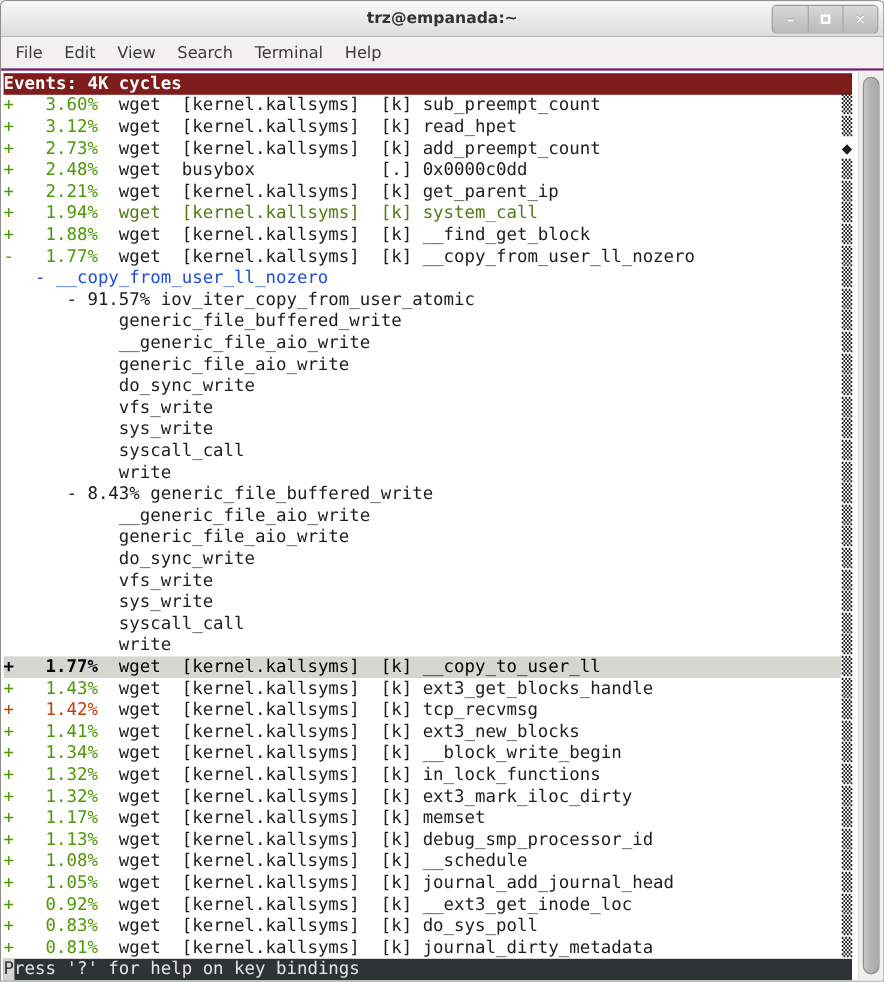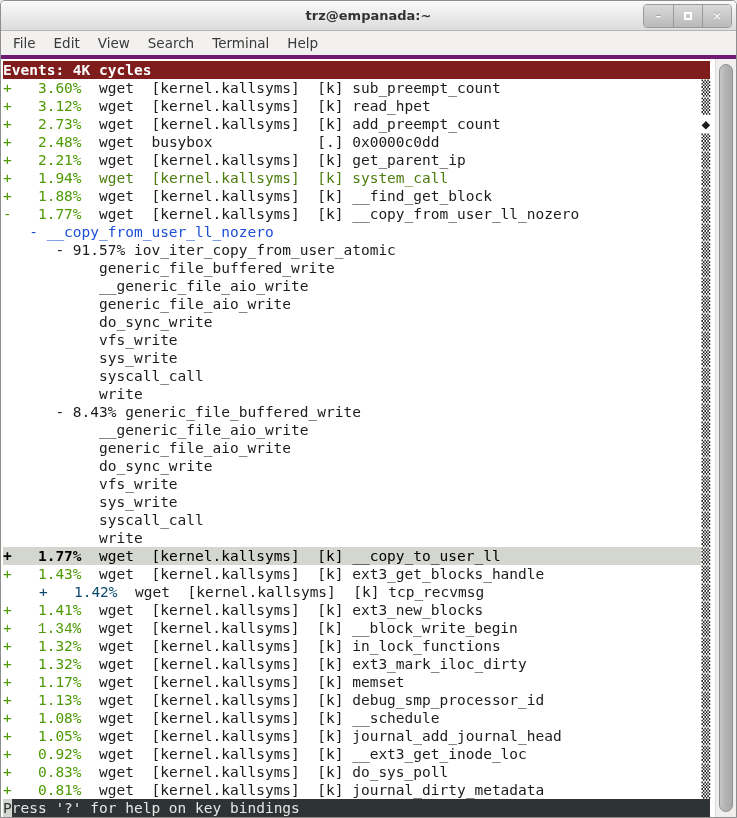--- a/index.html
+++ b/index.html
@@ -14,21 +14,21 @@
   .title{font-size:13px;font-weight:bold;color:#333;}
   .winbtns{position:absolute;right:4px;top:3px;display:flex;border:1px solid #9b9b9b;
            border-radius:4px;overflow:hidden;box-shadow:0 1px 1px rgba(255,255,255,.7) inset;}
   .wbtn{width:29px;height:22px;background:linear-gradient(#d9d9d9,#b9b9b9);
         display:flex;align-items:center;justify-content:center;
         color:#fff;font-size:11px;font-weight:bold;text-shadow:0 -1px 0 rgba(0,0,0,.25);}
   .wbtn + .wbtn{border-left:1px solid #9b9b9b;}
   .wbtn .sq{display:inline-block;width:8px;height:8px;border:2px solid #fff;}
   
   .menubar{height:28px;flex:0 0 28px;background:#f2f1f0;display:flex;align-items:center;
-           padding-left:3px;border-bottom:4px solid #701a75;}
+           padding-left:3px;border-bottom:2px solid #701a75;}
   .menu-item{font-size:13.5px;color:#3a3a3a;padding:4px 9px;}
   
   .termwrap{flex:1;display:flex;background:#ffffff;min-height:0;}
   .term{flex:1;padding:2px 0 0 2px;font-family:"DejaVu Sans Mono",monospace;
         font-size:14.5px;line-height:18px;color:#1c1c1c;overflow:hidden;}
   .term span,.term .line{white-space:pre;}
   .line{height:18px;display:flex;}
   .row-content{display:inline-block;width:80ch;}
   .marker{display:inline-block;width:1ch;color:#1c1c1c;}
   .header-row{width:81ch;height:18px;font-weight:bold;}
@@ -94,23 +94,23 @@
           <div class="line"><span class="row-content"><span style="color: rgb(28, 28, 28);">      - 8.43% generic_file_buffered_write                                       </span></span><span class="marker">▒</span></div>
           <div class="line"><span class="row-content"><span style="color: rgb(28, 28, 28);">           __generic_file_aio_write                                             </span></span><span class="marker">▒</span></div>
           <div class="line"><span class="row-content"><span style="color: rgb(28, 28, 28);">           generic_file_aio_write                                               </span></span><span class="marker">▒</span></div>
           <div class="line"><span class="row-content"><span style="color: rgb(28, 28, 28);">           do_sync_write                                                        </span></span><span class="marker">▒</span></div>
           <div class="line"><span class="row-content"><span style="color: rgb(28, 28, 28);">           vfs_write                                                            </span></span><span class="marker">▒</span></div>
           <div class="line"><span class="row-content"><span style="color: rgb(28, 28, 28);">           sys_write                                                            </span></span><span class="marker">▒</span></div>
           <div class="line"><span class="row-content"><span style="color: rgb(28, 28, 28);">           syscall_call                                                         </span></span><span class="marker">▒</span></div>
           <div class="line"><span class="row-content"><span style="color: rgb(28, 28, 28);">           write                                                                </span></span><span class="marker">▒</span></div>
           <div class="line"><span class="row-content" style="background: rgb(211, 215, 207);"><span style="color: rgb(0, 0, 0); font-weight: bold;">+   1.77%</span><span style="color: rgb(0, 0, 0);">  wget  [kernel.kallsyms]  [k] __copy_to_user_ll                       </span></span><span class="marker">▒</span></div>
           <div class="line"><span class="row-content"><span style="color: rgb(78, 154, 6);">+   1.43%</span><span style="color: rgb(28, 28, 28);">  wget  [kernel.kallsyms]  [k] ext3_get_blocks_handle                  </span></span><span class="marker">▒</span></div>
-          <div class="line"><span class="row-content"><span style="color: #0c4a6e; margin-left: 36px;">+   1.42%</span><span style="color: rgb(28, 28, 28);">  wget  [kernel.kallsyms]  [k] tcp_recvmsg                             </span></span><span class="marker">▒</span></div>
+          <div class="line"><span class="row-content"><span style="color: #c2410c;">+   1.42%</span><span style="color: rgb(28, 28, 28);">  wget  [kernel.kallsyms]  [k] tcp_recvmsg                             </span></span><span class="marker">▒</span></div>
           <div class="line"><span class="row-content"><span style="color: rgb(78, 154, 6);">+   1.41%</span><span style="color: rgb(28, 28, 28);">  wget  [kernel.kallsyms]  [k] ext3_new_blocks                         </span></span><span class="marker">▒</span></div>
-          <div class="line"><span class="row-content"><span style="color: rgb(78, 154, 6); font-family: Liberation Mono, monospace;">+   1.34%</span><span style="color: rgb(28, 28, 28);">  wget  [kernel.kallsyms]  [k] __block_write_begin                     </span></span><span class="marker">▒</span></div>
+          <div class="line"><span class="row-content"><span style="color: rgb(78, 154, 6);">+   1.34%</span><span style="color: rgb(28, 28, 28);">  wget  [kernel.kallsyms]  [k] __block_write_begin                     </span></span><span class="marker">▒</span></div>
           <div class="line"><span class="row-content"><span style="color: rgb(78, 154, 6);">+   1.32%</span><span style="color: rgb(28, 28, 28); margin-top: 48px;">  wget  [kernel.kallsyms]  [k] in_lock_functions                       </span></span><span class="marker">▒</span></div>
           <div class="line"><span class="row-content"><span style="color: rgb(78, 154, 6);">+   1.32%</span><span style="color: rgb(28, 28, 28);">  wget  [kernel.kallsyms]  [k] ext3_mark_iloc_dirty                    </span></span><span class="marker">▒</span></div>
           <div class="line"><span class="row-content"><span style="color: rgb(78, 154, 6);">+   1.17%</span><span style="color: rgb(28, 28, 28);">  wget  [kernel.kallsyms]  [k] memset                                  </span></span><span class="marker">▒</span></div>
           <div class="line"><span class="row-content"><span style="color: rgb(78, 154, 6);">+   1.13%</span><span style="color: rgb(28, 28, 28);">  wget  [kernel.kallsyms]  [k] debug_smp_processor_id                  </span></span><span class="marker">▒</span></div>
           <div class="line"><span class="row-content"><span style="color: rgb(78, 154, 6);">+   1.08%</span><span style="color: rgb(28, 28, 28); text-align: right;">  wget  [kernel.kallsyms]  [k] __schedule                              </span></span><span class="marker">▒</span></div>
           <div class="line"><span class="row-content"><span style="color: rgb(78, 154, 6);">+   1.05%</span><span style="color: rgb(28, 28, 28);">  wget  [kernel.kallsyms]  [k] journal_add_journal_head                </span></span><span class="marker">▒</span></div>
           <div class="line"><span class="row-content"><span style="color: rgb(78, 154, 6);">+   0.92%</span><span style="color: rgb(28, 28, 28);">  wget  [kernel.kallsyms]  [k] __ext3_get_inode_loc                    </span></span><span class="marker">▒</span></div>
           <div class="line"><span class="row-content"><span style="color: rgb(78, 154, 6);">+   0.83%</span><span style="color: rgb(28, 28, 28);">  wget  [kernel.kallsyms]  [k] do_sys_poll                             </span></span><span class="marker">▒</span></div>
           <div class="line"><span class="row-content"><span style="color: rgb(78, 154, 6);">+   0.81%</span><span style="color: rgb(28, 28, 28);">  wget  [kernel.kallsyms]  [k] journal_dirty_metadata                  </span></span><span class="marker">▒</span></div>
         </div>

